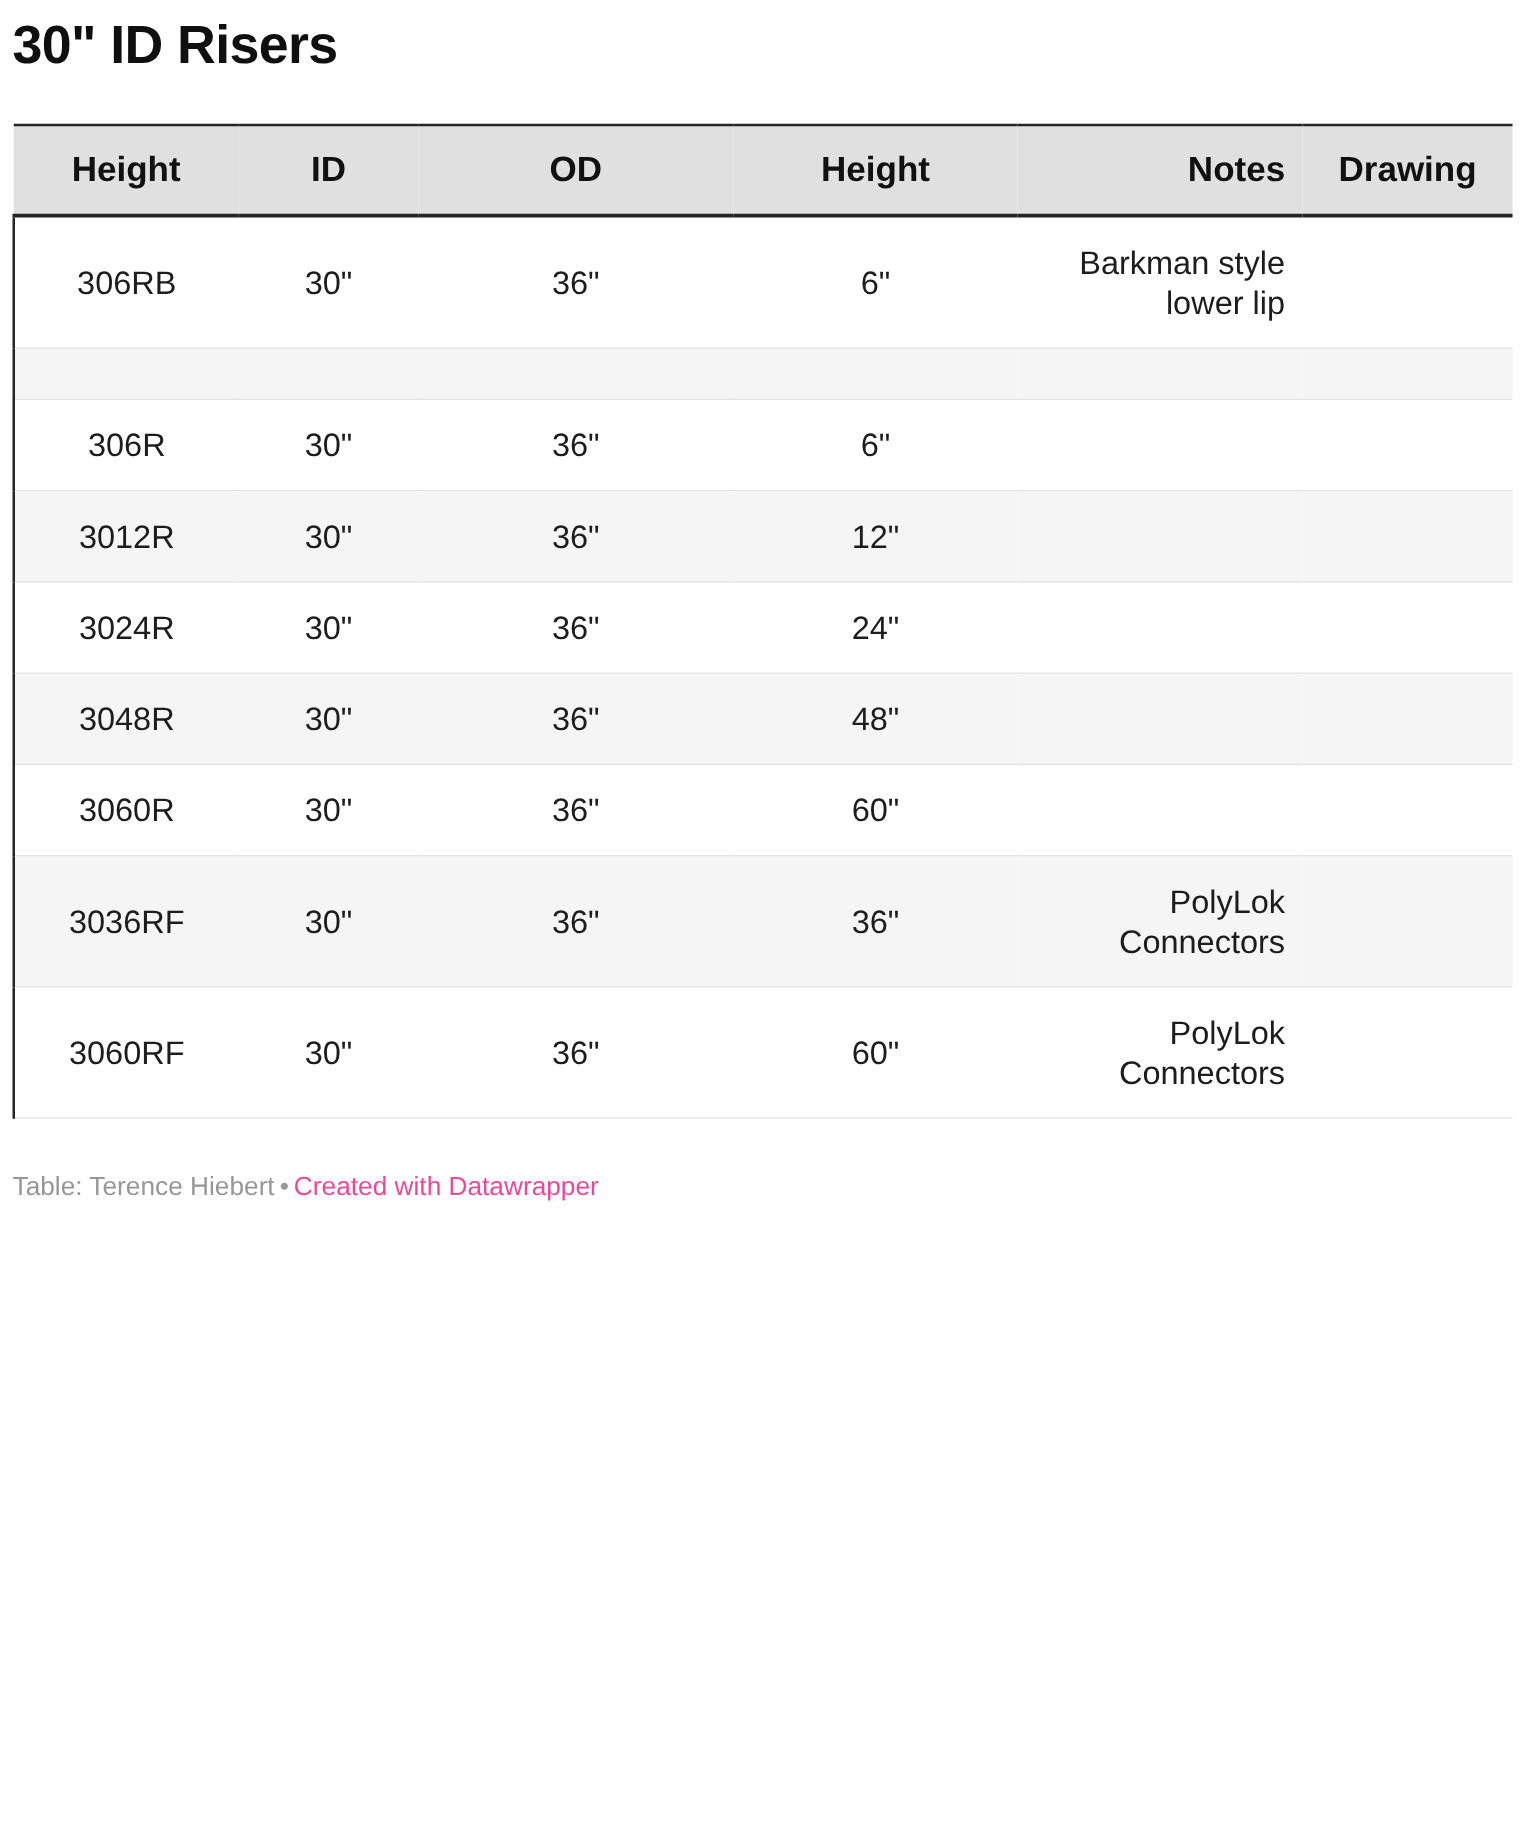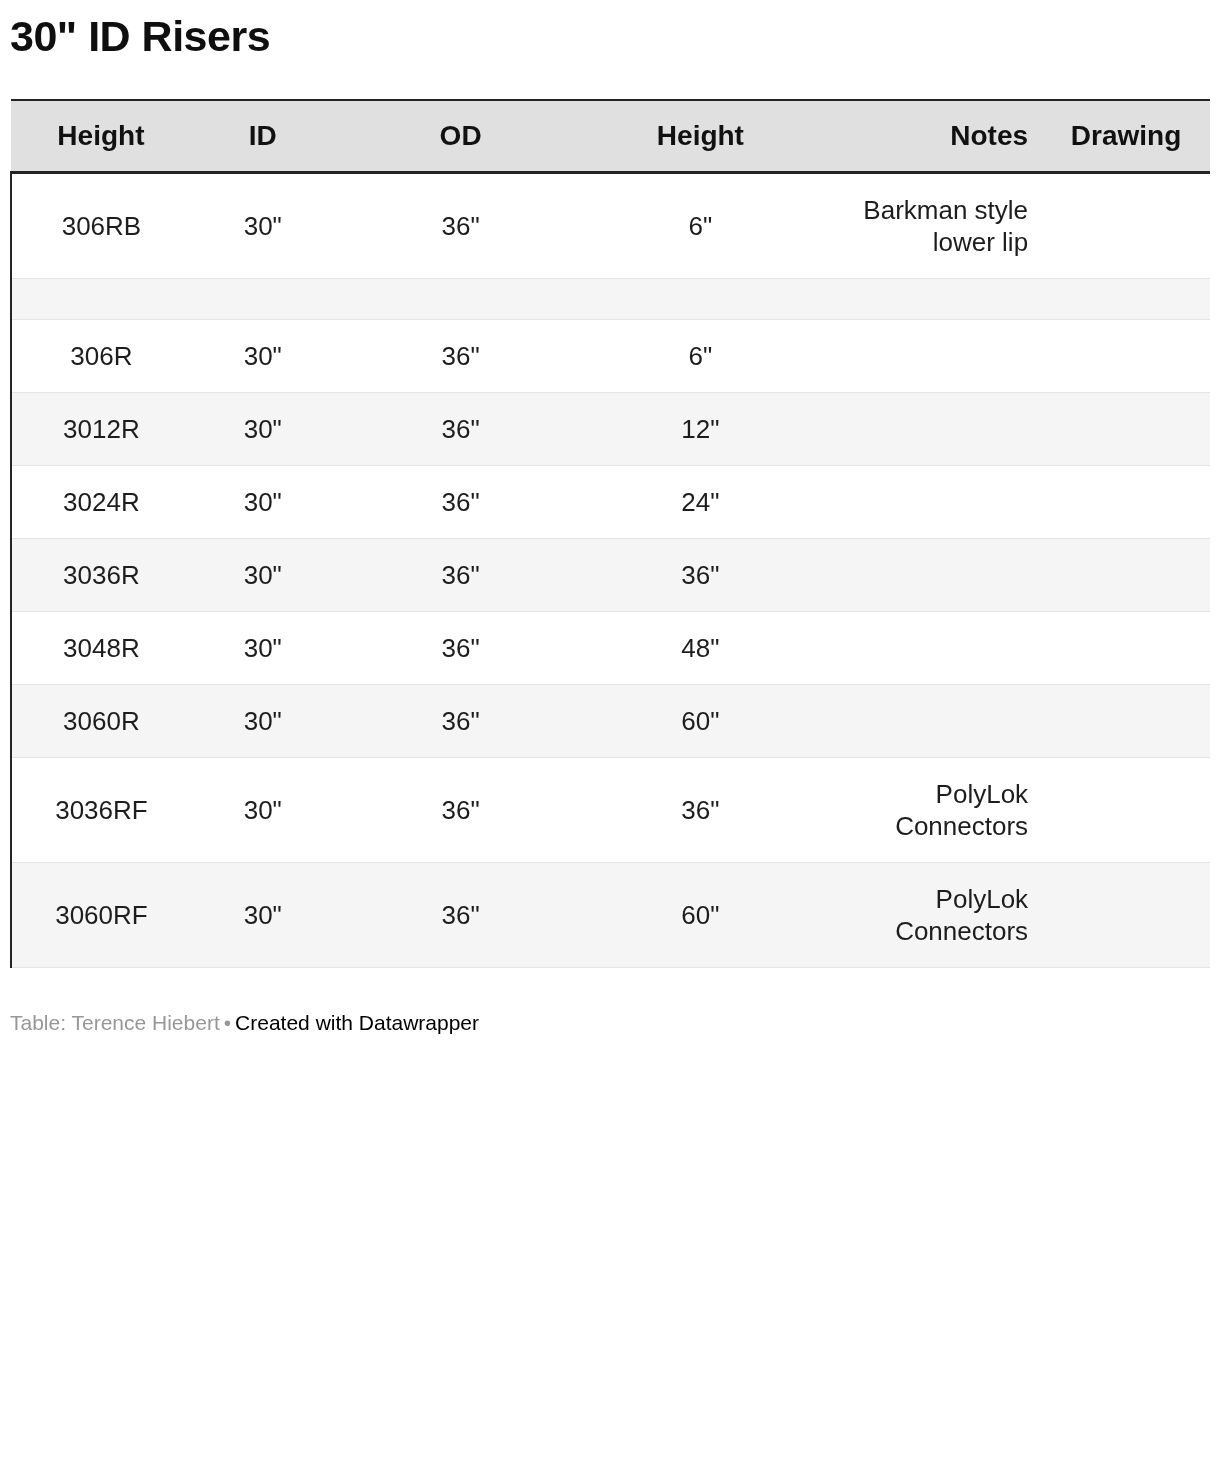--- a/index.html
+++ b/index.html
@@ -60,21 +60,21 @@
     line-height: 40px;
   }
   .table-footer {
     margin-top: 42px;
     font-size: 21px;
     line-height: 26px;
     color: #979797;
     padding-bottom: 14px;
   }
   .table-footer a {
-    color: #000000;
+    color: #ec4899;
     text-decoration: none;
     cursor: pointer;
   }
   .footer-sep { padding: 0 4px; }
 </style>
 </head>
 <body>
 
 <div class="page">
 
@@ -134,28 +134,20 @@
       </tr>
       <tr>
         <td class="model-cell col-center">3024R</td>
         <td class="col-center">30"</td>
         <td class="col-center">36"</td>
         <td class="col-center">24"</td>
         <td class="col-left"></td>
         <td class="col-center"></td>
       </tr>
       <tr>
-        <td class="model-cell col-center">3036R</td>
-        <td class="col-center">30"</td>
-        <td class="col-center">36"</td>
-        <td class="col-center">36"</td>
-        <td class="col-left"></td>
-        <td class="col-center"></td>
-      </tr>
-      <tr>
         <td class="model-cell col-center">3048R</td>
         <td class="col-center">30"</td>
         <td class="col-center">36"</td>
         <td class="col-center">48"</td>
         <td class="col-left"></td>
         <td class="col-center"></td>
       </tr>
       <tr>
         <td class="model-cell col-center">3060R</td>
         <td class="col-center">30"</td>

